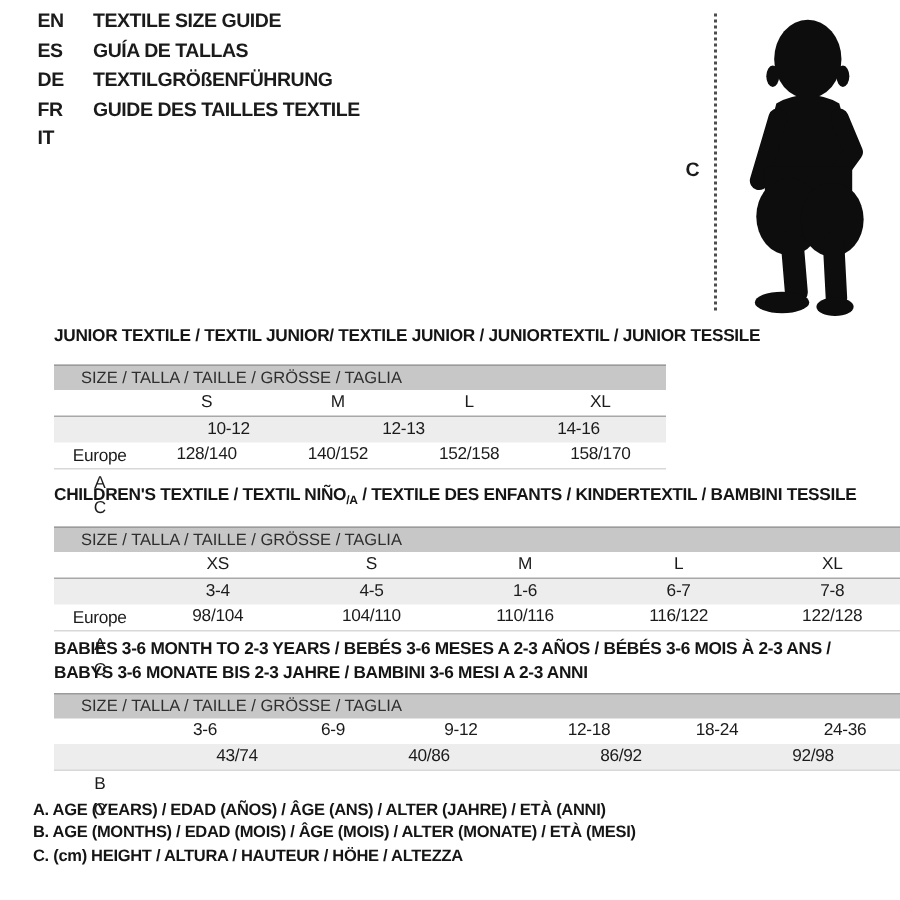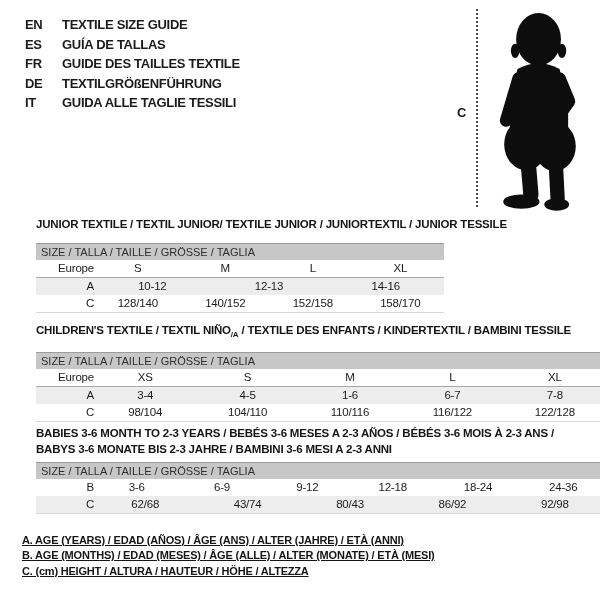--- a/index.html
+++ b/index.html
@@ -4,75 +4,74 @@
 <style>
   html,body{margin:0;padding:0;}
   body{
     width:600px;height:600px;position:relative;background:#ffffff;
     font-family:"Liberation Sans",sans-serif;color:#1b1b1b;
     -webkit-font-smoothing:antialiased;
   }
   .page{position:absolute;inset:0;overflow:hidden;}
 
   
-  .lang-header{position:absolute;left:25px;top:15px;font-weight:bold;font-size:13px;line-height:19.5px;letter-spacing:-0.3px;}
+  .lang-header{position:absolute;left:25px;top:4px;font-weight:bold;font-size:13px;line-height:19.5px;letter-spacing:-0.3px;}
   .lang-row{display:flex;}
   .lang-code{width:37px;flex:0 0 37px;}
 
   
   .figure{position:absolute;left:445px;top:5px;width:152px;height:210px;}
   .figure-label{position:absolute;left:12px;top:100px;font-weight:bold;font-size:13px;color:#1b1b1b;}
   .measure-line{position:absolute;left:31px;top:4px;height:198px;width:0;border-left:2px dotted #4d4d4d;}
   .figure svg{position:absolute;left:42px;top:2px;}
 
   
   .size-section{position:absolute;left:36px;}
   .sec-junior{top:218px;width:408px;}
   .sec-children{top:324px;width:570px;}
   .sec-babies{top:426px;width:570px;}
   .section-title{font-weight:bold;font-size:11.5px;letter-spacing:-0.2px;color:#151515;margin-bottom:13px;white-space:nowrap;}
   .sec-babies .section-title{line-height:15.5px;margin-bottom:5px;white-space:normal;}
   .title-sub{font-size:8px;vertical-align:sub;}
 
-  .size-bar{background:#c7c7c7;border-top:1px solid #9b9b9b;height:16px;line-height:16px;font-size:11px;color:#2e2e2e;padding-left:5px;}
+  .size-bar{background:#c7c7c7;border-top:1px solid #9b9b9b;height:16px;line-height:16px;font-size:11px;color:#2e2e2e;padding-left:18px;}
   .trow{display:flex;height:17px;line-height:17px;font-size:11.5px;letter-spacing:-0.2px;}
-  .trow .label{flex:0 0 55px;padding-left:3px;text-align:right;}
+  .trow .label{flex:0 0 55px;padding-left:3px;text-align:center;margin-top:36px;}
   .trow .val{flex:1;text-align:center;}
   .row-europe{border-bottom:1px solid #a8a8a8;}
   .trow.alt{background:#ededed;}
   .trow.last{border-bottom:1px solid #d8d8d8;}
 
   
-  .notes{position:absolute;left:22px;top:533px;font-weight:bold;font-size:11px;line-height:15.3px;letter-spacing:-0.2px;color:#151515;text-decoration:underline;}
+  .notes{position:absolute;left:22px;top:533px;font-weight:bold;font-size:11px;line-height:15.3px;letter-spacing:-0.2px;color:#151515;}
 </style>
 </head>
 <body>
 
 <div class="page">
 
   <div class="lang-header">
     <div class="lang-row">
       <span class="lang-code">EN</span>
       <span class="lang-title">TEXTILE SIZE GUIDE</span>
     </div>
     <div class="lang-row">
       <span class="lang-code">ES</span>
       <span class="lang-title">GUÍA DE TALLAS</span>
     </div>
     <div class="lang-row">
+      <span class="lang-code">DE</span>
+      <span class="lang-title">TEXTILGRÖßENFÜHRUNG</span>
+    </div>
+    <div class="lang-row">
       <span class="lang-code">FR</span>
       <span class="lang-title">GUIDE DES TAILLES TEXTILE</span>
     </div>
     <div class="lang-row">
-      <span class="lang-code">DE</span>
-      <span class="lang-title">TEXTILGRÖßENFÜHRUNG</span>
-    </div>
-    <div class="lang-row">
       <span class="lang-code">IT</span>
-      <span class="lang-title">GUIDA ALLE TAGLIE TESSILI</span>
     </div>
   </div>
 
   <div class="figure">
     <span class="figure-label">C</span>
     <div class="measure-line"></div>
     <svg width="105" height="206" viewBox="0 0 110 210">
       <g fill="#0d0d0d" stroke="#0d0d0d">
 
         <ellipse cx="54" cy="31" rx="23.5" ry="27.5" stroke="none"></ellipse>
@@ -162,27 +161,26 @@
       <span class="label">B</span>
       <span class="val">3-6</span>
       <span class="val">6-9</span>
       <span class="val">9-12</span>
       <span class="val">12-18</span>
       <span class="val">18-24</span>
       <span class="val">24-36</span>
     </div>
     <div class="trow alt last">
       <span class="label">C</span>
-      <span class="val">62/68</span>
       <span class="val">43/74</span>
-      <span class="val">80/43</span>
+      <span class="val">40/86</span>
       <span class="val">86/92</span>
       <span class="val">92/98</span>
     </div>
   </div>
 
   <div class="notes">
     <div>A. AGE (YEARS) / EDAD (AÑOS) / ÂGE (ANS) / ALTER (JAHRE) / ETÀ (ANNI)</div>
-    <div>B. AGE (MONTHS) / EDAD (MESES) / ÂGE (ALLE) / ALTER (MONATE) / ETÀ (MESI)</div>
+    <div>B. AGE (MONTHS) / EDAD (MOIS) / ÂGE (MOIS) / ALTER (MONATE) / ETÀ (MESI)</div>
     <div>C. (cm) HEIGHT / ALTURA / HAUTEUR / HÖHE / ALTEZZA</div>
   </div>
 
 </div>
 
 </body></html>

